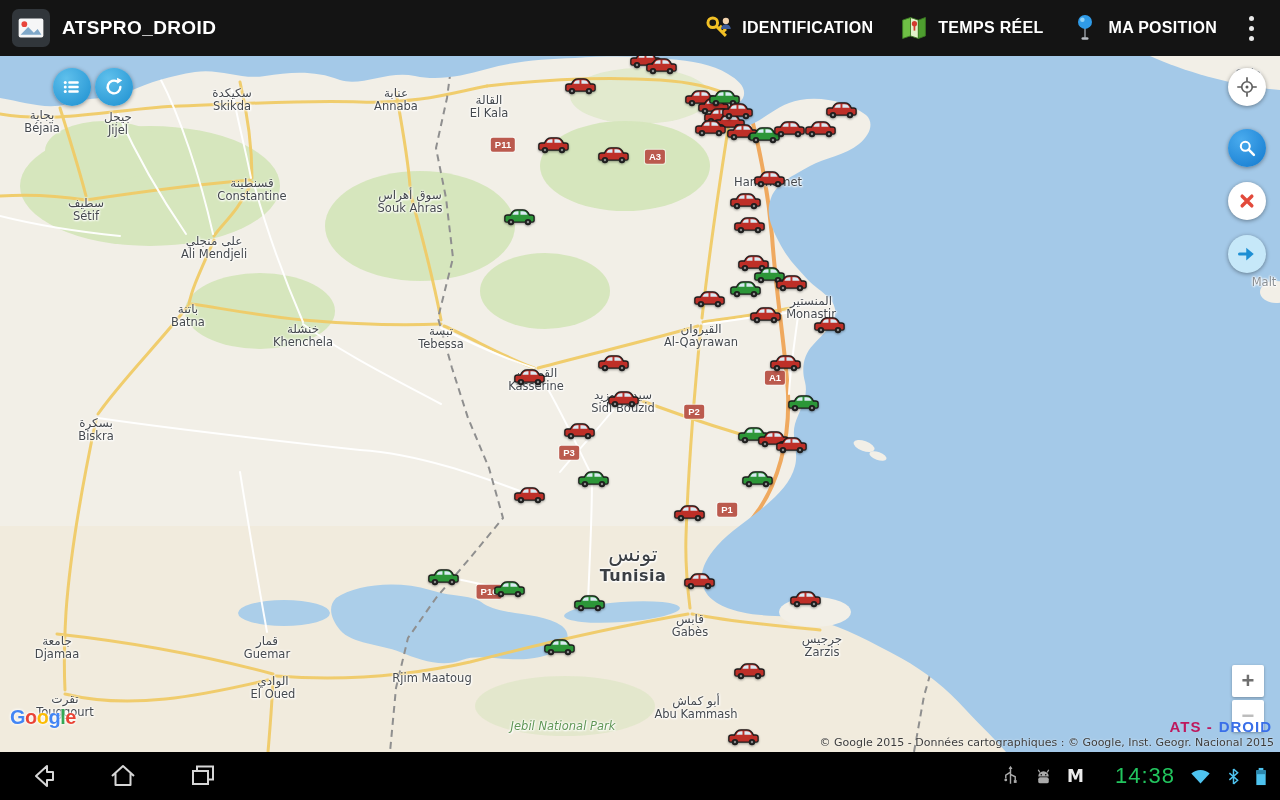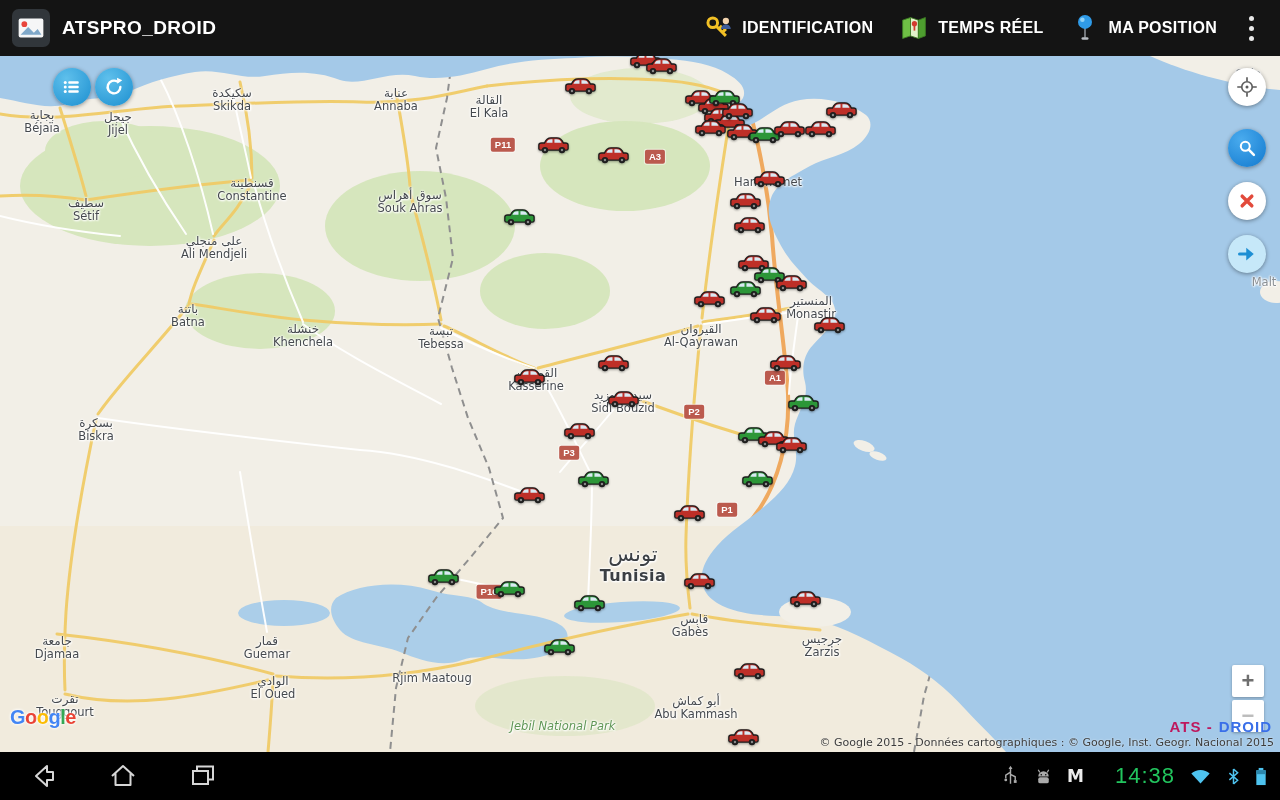--- a/index.html
+++ b/index.html
@@ -280,21 +280,21 @@
           <div class="ar">المنستير</div>
           <div class="en">Monastir</div>
         </div>
         <div class="map-label" style="left: 768px; top: 120px;">
           <div class="en">Hammamet</div>
         </div>
         <div class="map-label big" style="left: 633px; top: 486px;">
           <div class="ar">تونس</div>
           <div class="en">Tunisia</div>
         </div>
-        <div class="map-label" style="left: 690px; top: 556px; text-align: right;">
+        <div class="map-label" style="left: 690px; top: 556px;">
           <div class="ar">قابس</div>
           <div class="en">Gabès</div>
         </div>
         <div class="map-label" style="left: 822px; top: 576px;">
           <div class="ar">جرجيس</div>
           <div class="en">Zarzis</div>
         </div>
         <div class="map-label" style="left: 267px; top: 578px;">
           <div class="ar">قمار</div>
           <div class="en">Guemar</div>

